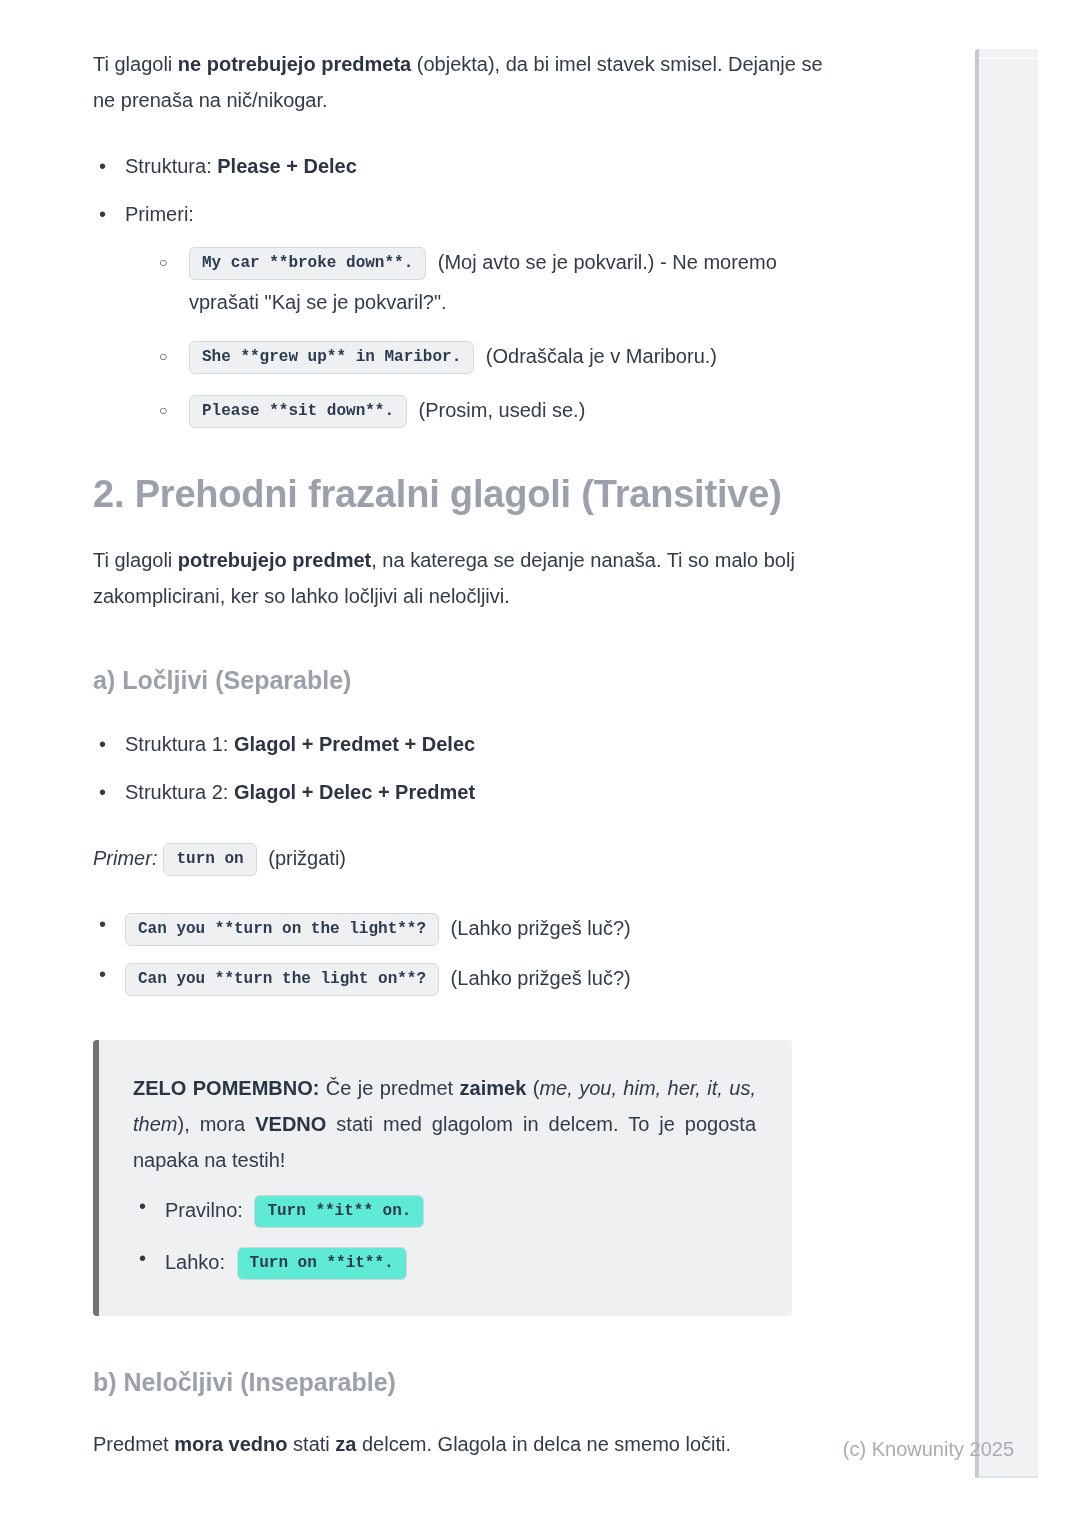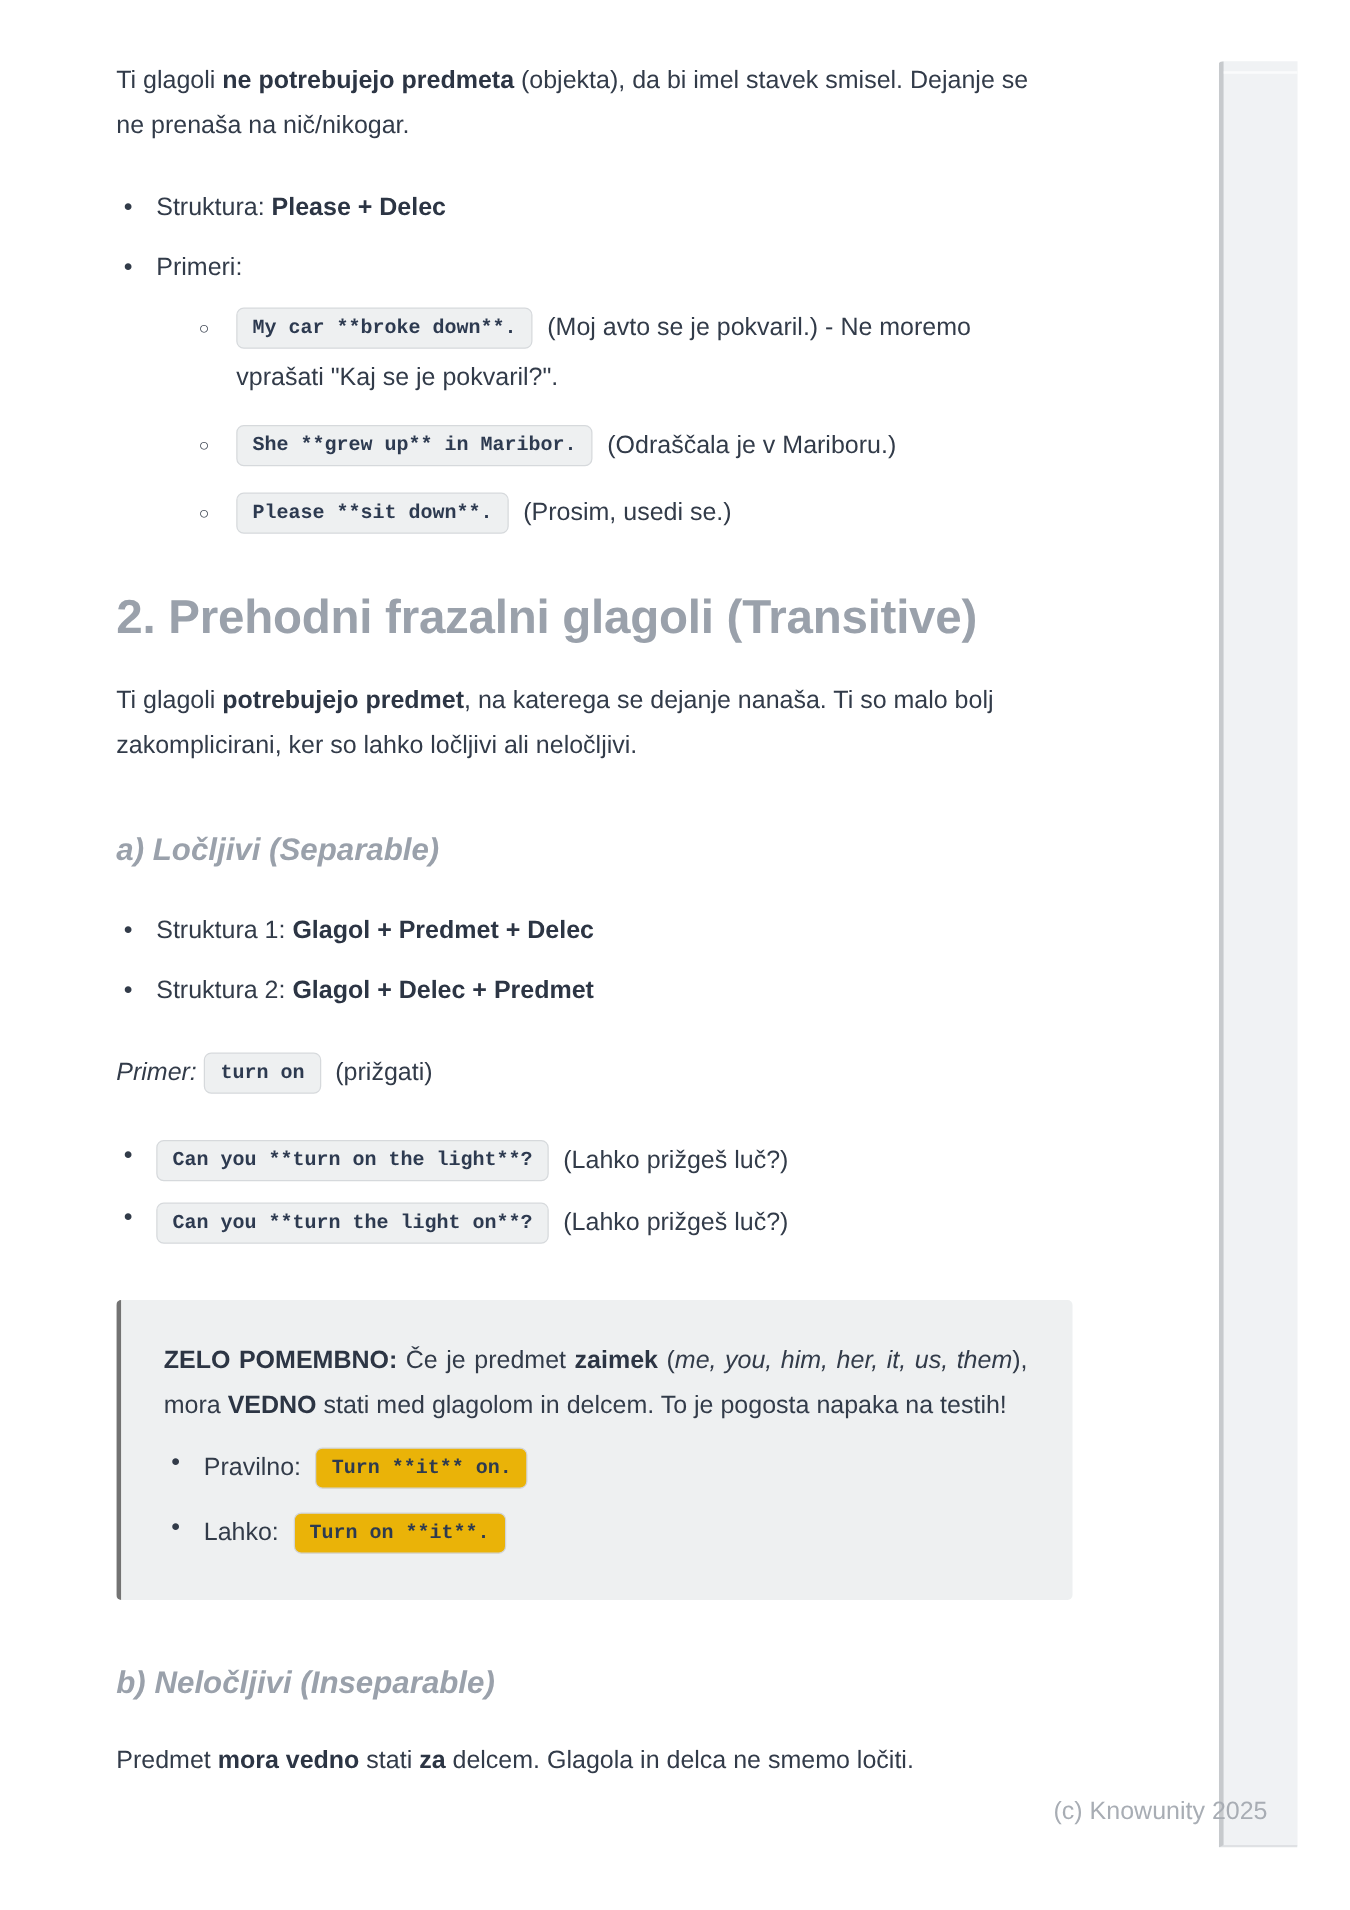--- a/index.html
+++ b/index.html
@@ -57,21 +57,20 @@
     font-size: 38px; line-height: 36px;
     font-weight: 700;
     color: #9aa1ab;
     letter-spacing: -0.2px;
   }
   h3 {
     margin: 50px 0 28px;
     font-size: 25px; line-height: 32px;
     font-weight: 700;
     color: #9aa1ab;
-    font-style: italic;
   }
 
   ul { list-style: none; margin: 30px 0; padding: 0; }
   li {
     position: relative;
     margin: 0 0 12px;
     padding-left: 32px;
     font-size: 20px; line-height: 36px;
   }
   li::before {
@@ -105,33 +104,33 @@
     line-height: 24px;
     margin: 0 6px;
     vertical-align: 2px;
     white-space: nowrap;
   }
   li > code.c:first-child, p > code.c:first-child { margin-left: 0; }
 
   
   .callout {
     margin: 40px 0 46px;
-    width: 765px;
+    width: 699px;
     background: #eef0f1;
-    border-left: 4px solid #737373;
+    border-left: 6px solid #737373;
     border-radius: 4px;
     padding: 30px 36px 24px 34px;
   }
   .callout p {
     text-align: justify;
     margin-bottom: 10px;
   }
   .callout ul { margin: 0; }
   .callout li { margin-bottom: 8px; line-height: 44px; }
-  .callout code.c { background: #eab308; border-color: #d2d5d9; }
+  .callout code.c { background: #5eead4; border-color: #d2d5d9; }
 </style>
 </head>
 <body>
 
 <div class="page-peek"></div>
 
 <div class="content">
 
   <p><span>Ti glagoli </span><span class="b">ne potrebujejo predmeta</span><span> (objekta), da bi imel stavek smisel. Dejanje se ne prenaša na nič/nikogar.</span></p>
 

